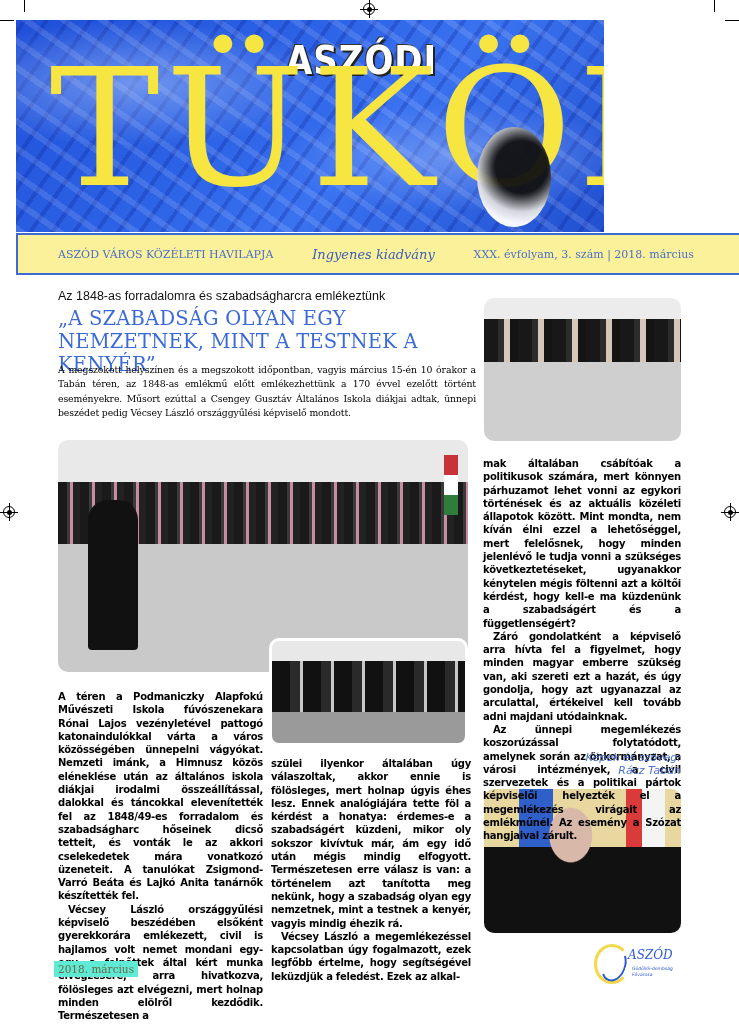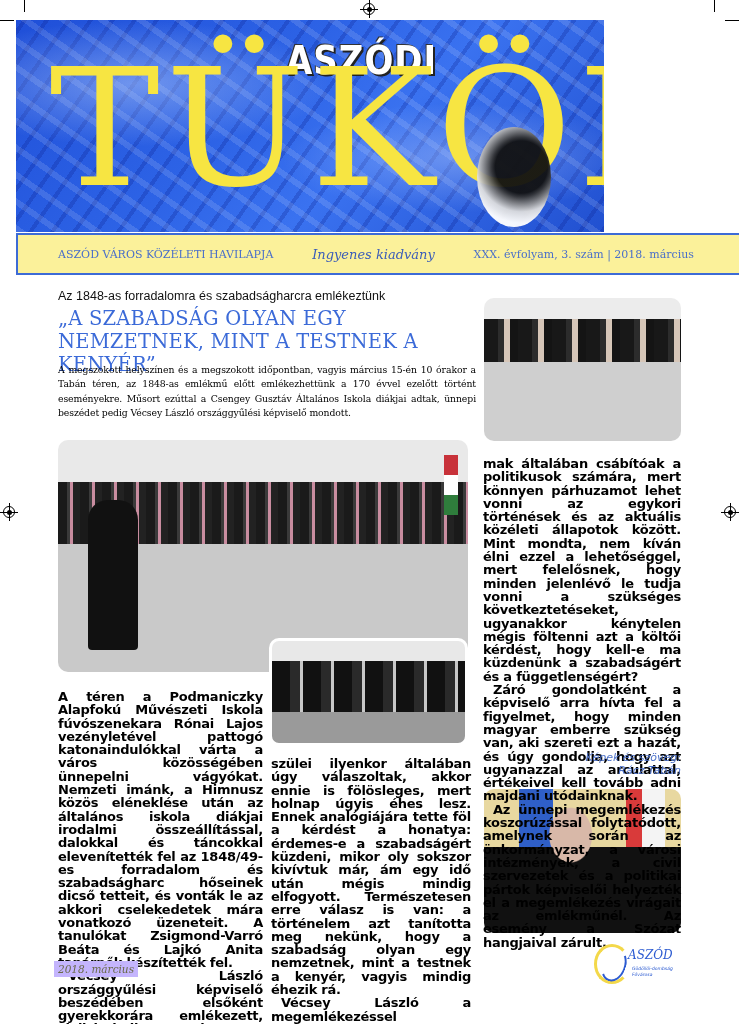--- a/index.html
+++ b/index.html
@@ -63,34 +63,34 @@
       repeating-linear-gradient(90deg, #181818 0 14px, #2c2c2c 14px 20px, #d6c6b8 20px 26px, #141414 26px 34px),
       #444; }
 
   .photo-speaker { left: 484px; top: 789px; width: 197px; height: 144px;
     background:
       radial-gradient(ellipse 22px 28px at 44% 32%, #d8b8a8 0 95%, transparent 100%),
       linear-gradient(to bottom, transparent 40%, #111 40%),
       linear-gradient(90deg, #e8d8a0 0 18%, #2f5fc8 18% 35%, #e8d8a0 35% 72%, #d93a3a 72% 80%, #f4f4f4 80% 92%, #e8d8a0 92%),
       #ddd; }
 
-  .col { position: absolute; font-family: "DejaVu Sans", sans-serif; font-weight: bold; font-size: 13px;
+  .col { position: absolute; font-family: "DejaVu Sans", sans-serif; font-weight: bold; font-size: 10px;
     line-height: 13.3px; text-align: justify; color: #000; letter-spacing: -.25px; }
   .col p { text-indent: 0; }
   .col p + p { text-indent: 10px; }
   .col-left { left: 58px; top: 690px; width: 205px; }
   .col-mid { left: 271px; top: 757px; width: 200px; }
   .col-right { left: 483px; top: 457px; width: 198px; }
   .col-right p.indent { text-indent: 10px; }
 
   .credit { position: absolute; left: 560px; top: 751px; width: 121px; text-align: right;
     font-family: "DejaVu Sans", sans-serif; font-style: italic; font-size: 11px; line-height: 13px; color: #4d72c9; }
 
-  .date-badge { position: absolute; left: 54px; top: 961px; background: #c4b5fd; padding: 2px 4px;
-    font-family: "DejaVu Serif", serif; font-size: 10.5px; color: #6a6a4a; font-style: italic; }
+  .date-badge { position: absolute; left: 54px; top: 961px; background: #5eead4; padding: 2px 4px;
+    font-family: "DejaVu Serif", serif; font-size: 10.5px; color: #6a6a4a; }
 
   .logo { position: absolute; left: 592px; top: 942px; width: 90px; height: 44px; }
   .logo .arc { position:absolute; left:2px; top:2px; width:36px; height:40px; border:3px solid #f3d84a; border-right-color: transparent; border-radius:50%; }
   .logo .swoosh { position:absolute; left:10px; top:6px; width:24px; height:34px; border:2.5px solid #2c5bd1; border-left-color:transparent; border-top-color:transparent; border-radius:50%; transform: rotate(20deg); }
   .logo .txt { position:absolute; left:36px; top:6px; font-family:"DejaVu Serif", serif; font-style: italic; font-size:12px; color:#2c5bd1; }
   .logo .tag { position:absolute; left:40px; top:24px; font-family:"DejaVu Sans", sans-serif; font-size:4.5px; color:#2c5bd1; line-height:6px; font-style: italic;}
 </style>
 </head>
 <body>
 

